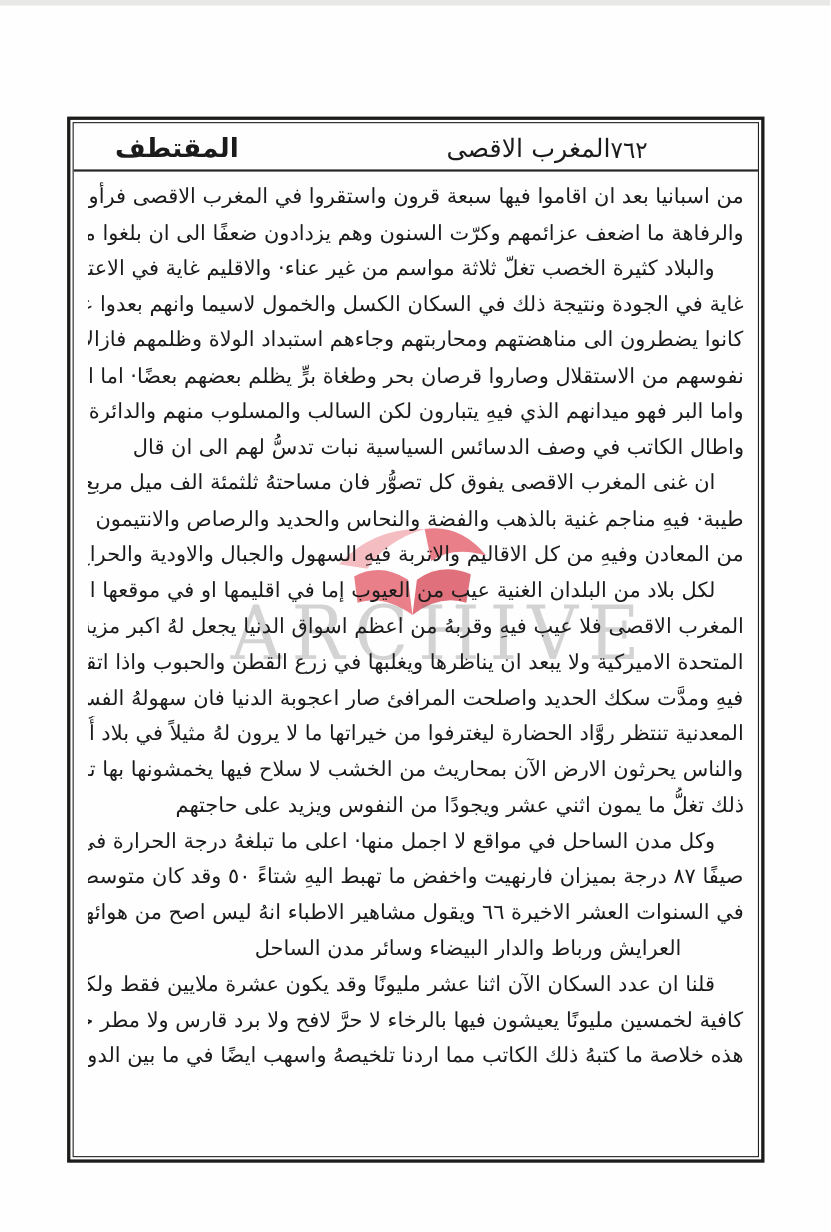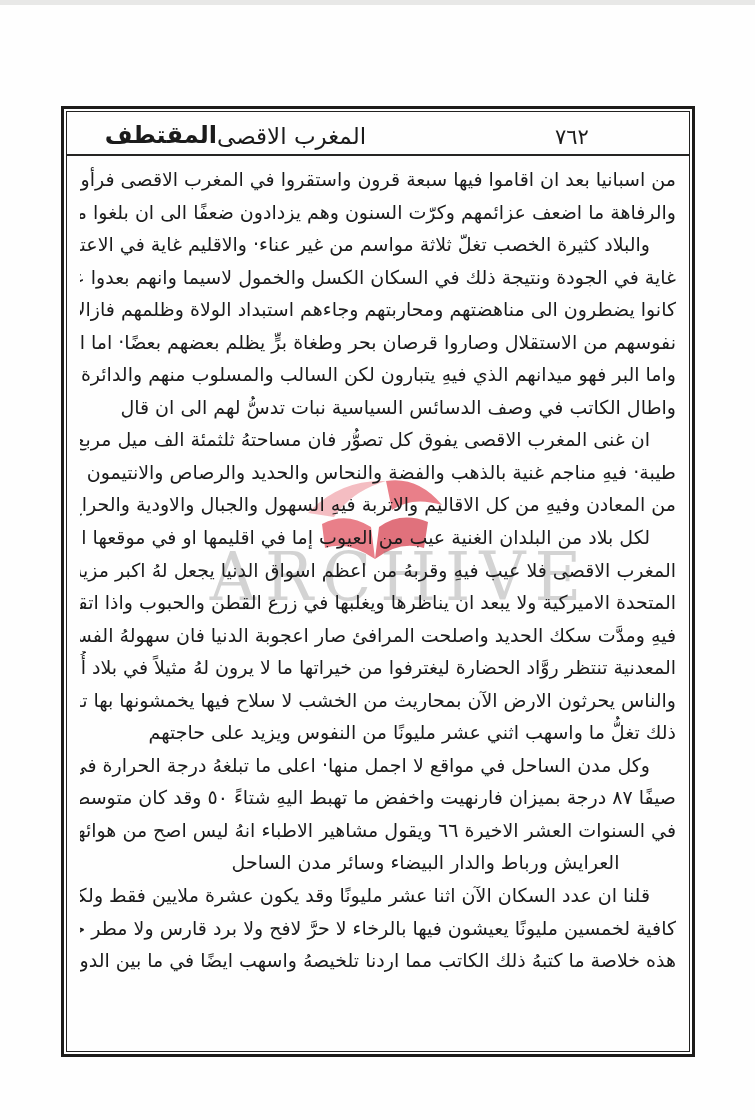--- a/index.html
+++ b/index.html
@@ -31,21 +31,21 @@
   .frame-inner{
     width:100%;height:100%;box-sizing:border-box;border:1.5px solid #222120;
     display:flex;flex-direction:column;
   }
 
   .hdr{
     direction:rtl;display:flex;justify-content:space-between;align-items:flex-end;
     padding:9px 24px 5px 40px;border-bottom:2.5px solid #262524;
   }
   .hdr .pgnum{width:110px;text-align:left;font-size:21px;letter-spacing:2px;}
-  .hdr .title{flex:1;text-align:left;font-size:23px;}
+  .hdr .title{flex:1;text-align:right;font-size:23px;}
   .hdr .mag{width:110px;text-align:center;font-size:24px;font-weight:bold;}
 
   .bodytext{
     direction:rtl;flex:1;padding:7px 13px 0 13px;
     font-size:19px;line-height:32.55px;
   }
   .line{white-space:nowrap;overflow:hidden;}
   .line.j{text-align:justify;text-align-last:justify;}
   .line.l{text-align:left;}
   .line.c{text-align:center;padding-left:95px;}
@@ -94,21 +94,21 @@
             <div class="line j">طيبة· فيهِ مناجم غنية بالذهب والفضة والنحاس والحديد والرصاص والانتيمون وغير ذلك</div>
             <div class="line j">من المعادن وفيهِ من كل الاقاليم والاتربة فيهِ السهول والجبال والاودية والحراج والغياض</div>
           </div>
           <div>
             <div class="line j ind">لكل بلاد من البلدان الغنية عيب من العيوب إما في اقليمها او في موقعها الجغرافي اما</div>
             <div class="line j">المغرب الاقصى فلا عيب فيهِ وقربهُ من اعظم اسواق الدنيا يجعل لهُ اكبر مزية على الولايات</div>
             <div class="line j">المتحدة الاميركية ولا يبعد ان يناظرها ويغلبها في زرع القطن والحبوب واذا اتقنت الزراعة</div>
             <div class="line j">فيهِ ومدَّت سكك الحديد واصلحت المرافئ صار اعجوبة الدنيا فان سهولهُ الفسيحة وجبالهُ</div>
             <div class="line j">المعدنية تنتظر روَّاد الحضارة ليغترفوا من خيراتها ما لا يرون لهُ مثيلاً في بلاد أُخرى·</div>
             <div class="line j">والناس يحرثون الارض الآن بمحاريث من الخشب لا سلاح فيها يخمشونها بها تخميشًا ومع</div>
-            <div class="line c">ذلك تغلُّ ما واسهب اثني عشر مليونًا من النفوس ويزيد على حاجتهم</div>
+            <div class="line c">ذلك تغلُّ ما يمون اثني عشر ويجودًا من النفوس ويزيد على حاجتهم</div>
           </div>
           <div>
             <div class="line j ind">وكل مدن الساحل في مواقع لا اجمل منها· اعلى ما تبلغهُ درجة الحرارة في الصويرة (مغادور)</div>
             <div class="line j">صيفًا ٨٧ درجة بميزان فارنهيت واخفض ما تهبط اليهِ شتاءً ٥٠ وقد كان متوسط حرارتها</div>
             <div class="line j">في السنوات العشر الاخيرة ٦٦ ويقول مشاهير الاطباء انهُ ليس اصح من هوائها وقس عليها</div>
             <div class="line c">العرايش ورباط والدار البيضاء وسائر مدن الساحل</div>
           </div>
           <div>
             <div class="line j ind">قلنا ان عدد السكان الآن اثنا عشر مليونًا وقد يكون عشرة ملايين فقط ولكن البلاد</div>
             <div class="line j">كافية لخمسين مليونًا يعيشون فيها بالرخاء لا حرَّ لافح ولا برد قارس ولا مطر جارف ولا</div>

